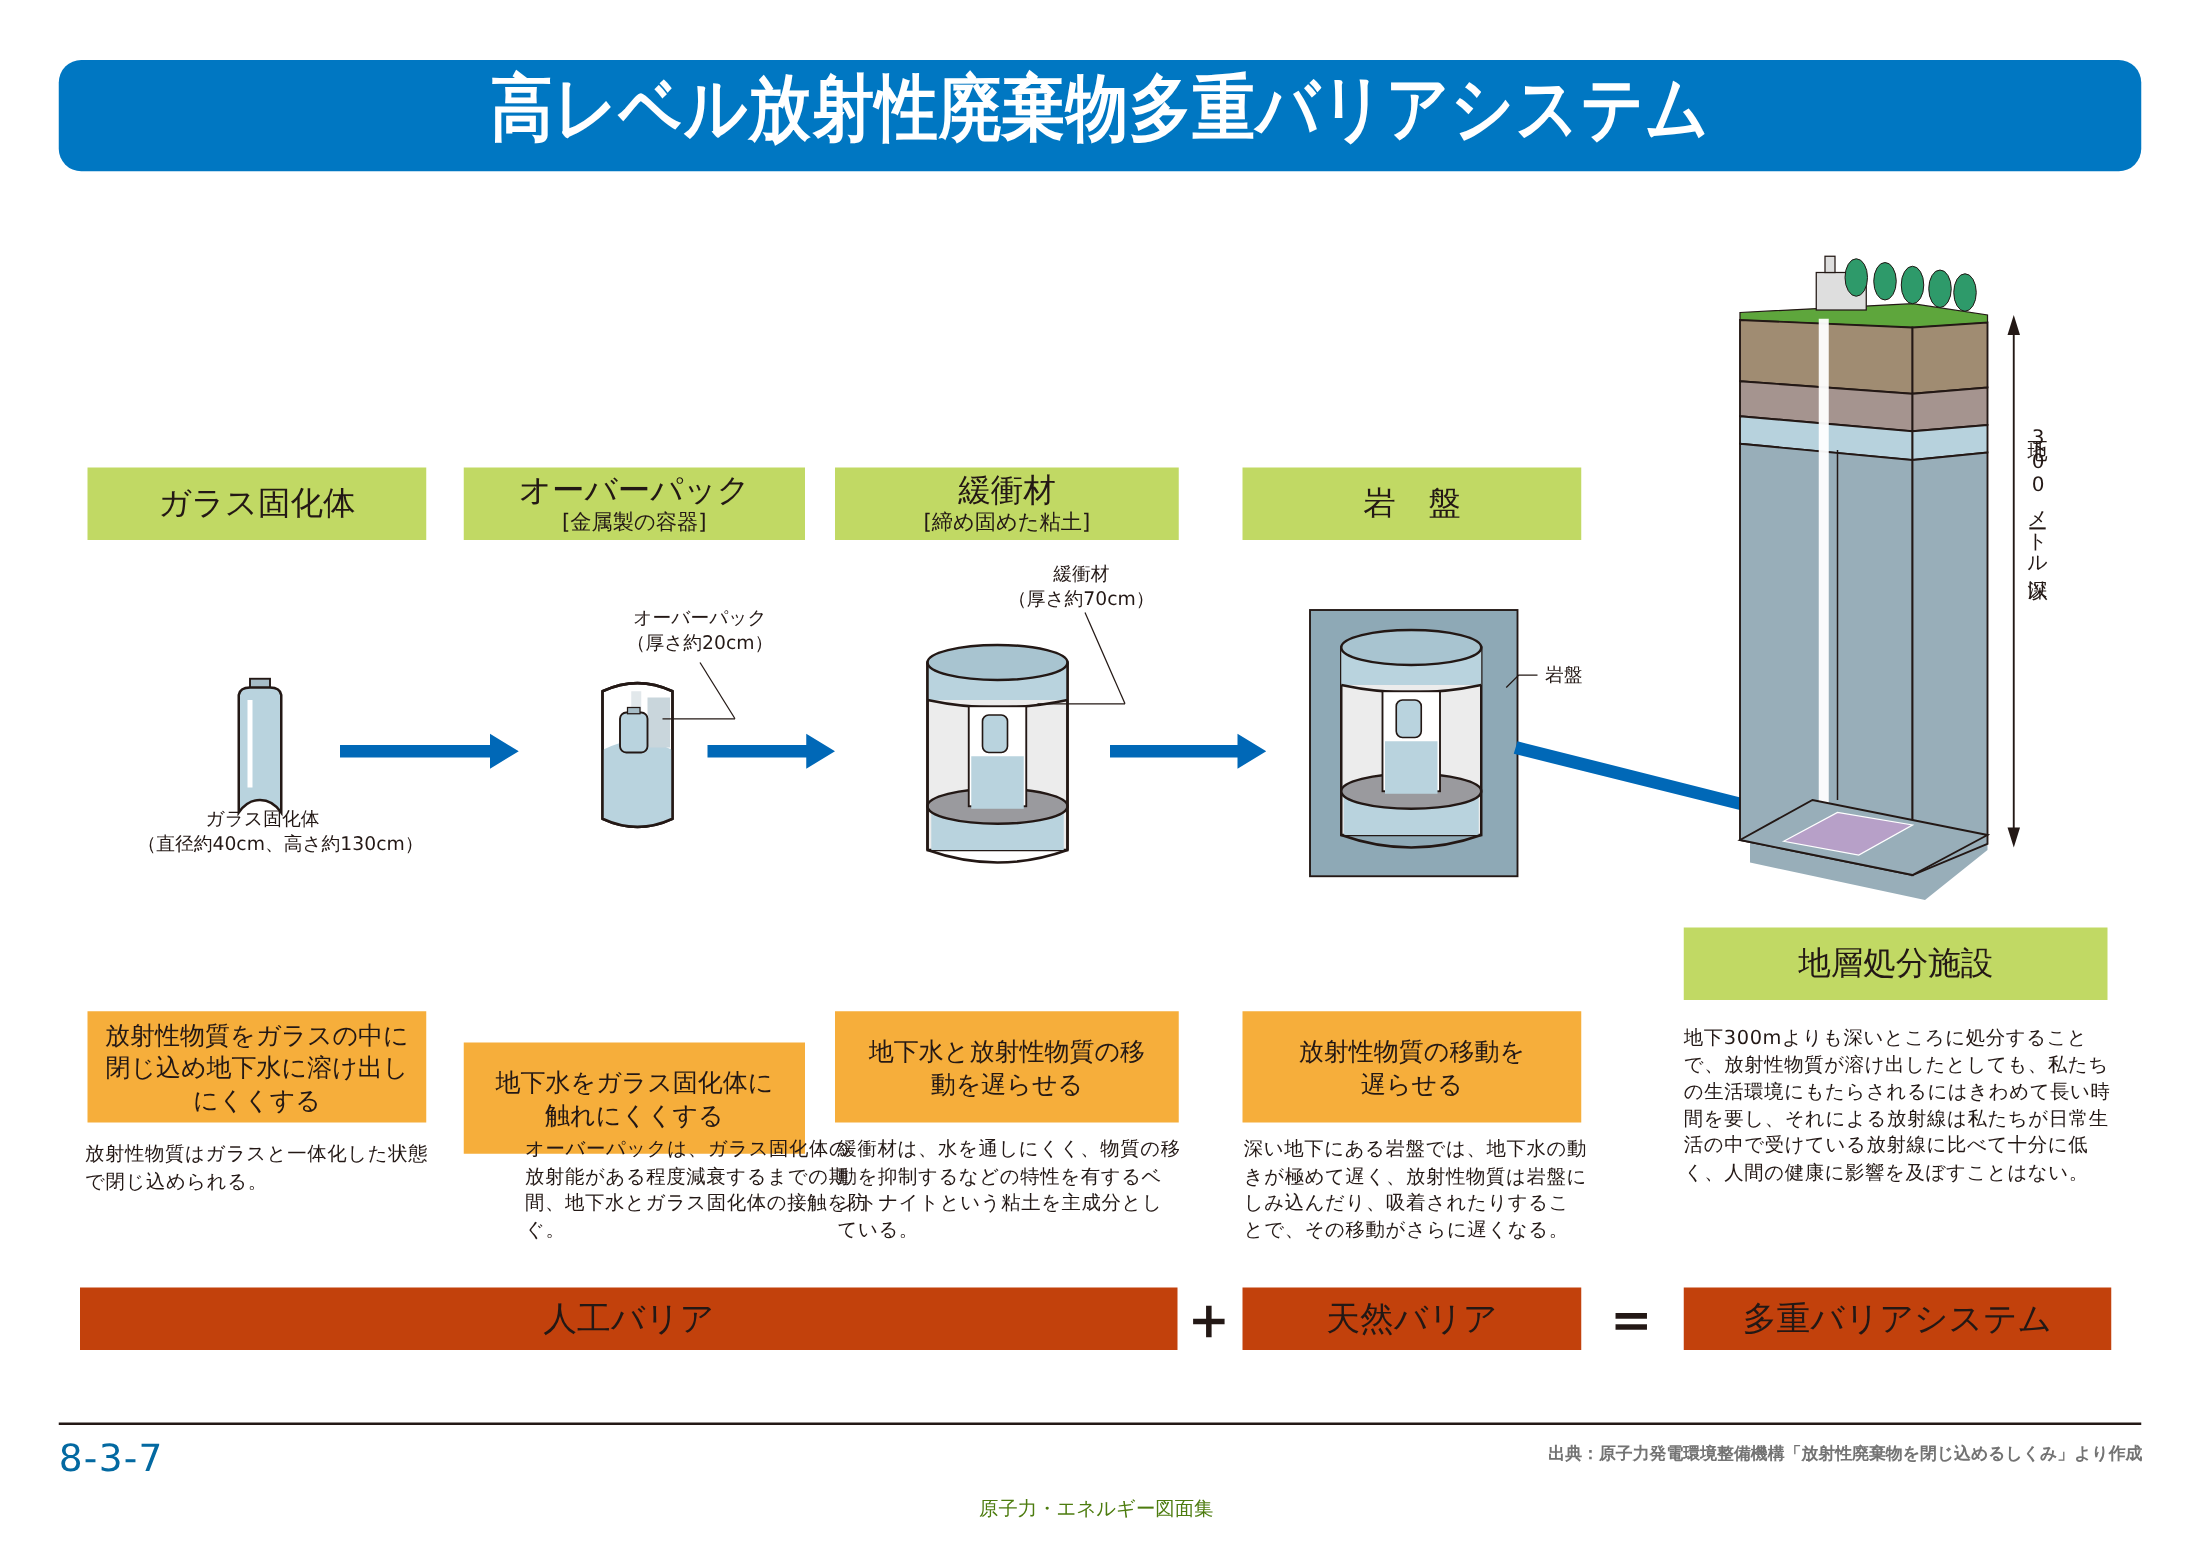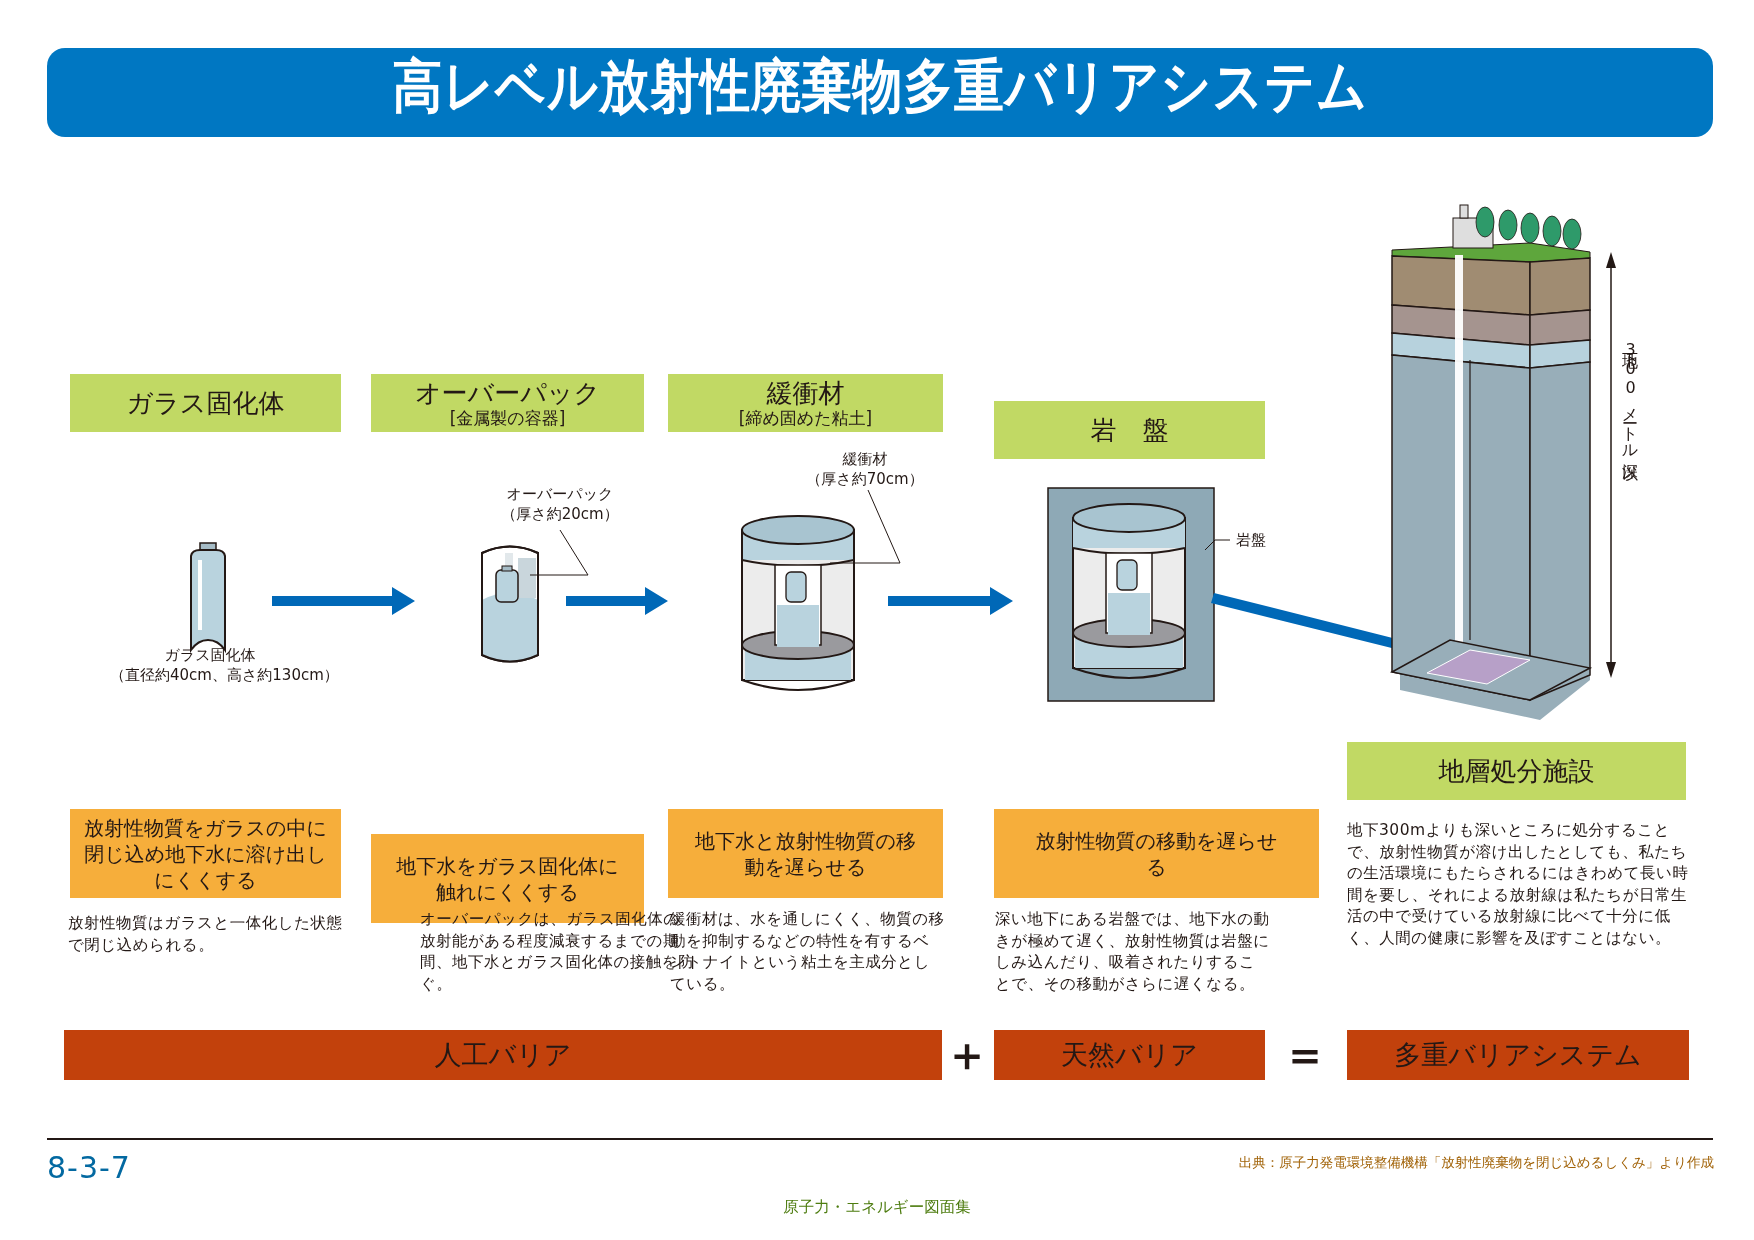--- a/index.html
+++ b/index.html
@@ -16,21 +16,21 @@
   .green .sub { font-size:17px; line-height:20px; }
   .orange { background:#f6ae3b; display:flex; align-items:center; justify-content:center;
             text-align:center; font-size:20px; line-height:26px; padding:0 6px; box-sizing:border-box; }
   .desc { font-size:15.5px; line-height:21.5px; letter-spacing:0.5px; }
   .salmon { background:#c2410c; display:flex; align-items:center; justify-content:center;
             font-size:27px; }
   .op { font-size:46px; font-weight:bold; display:flex; align-items:center; justify-content:center; }
   .label-sm { font-size:15px; line-height:20px; text-align:center; white-space:nowrap; }
   .footer-line { left:47px; top:1138px; width:1666px; height:2px; background:#231815; }
   .page-no { left:47px; top:1150px; font-size:30px; color:#0369a1; letter-spacing:1px; }
-  .source { right:40px; top:1154px; font-size:13.5px; color:#a16207; white-space:nowrap; }
+  .source { right:40px; top:1154px; font-size:13.5px; color:#737373; white-space:nowrap;font-weight:bold; }
   .book { left:0; width:1754px; top:1197px; text-align:center; font-size:15.5px; color:#4d7c0f; }
   .vert-label { left:1617px; top:340px; width:22px; font-size:16px; line-height:18px;
                 writing-mode:vertical-rl; text-orientation:upright; letter-spacing:0px; }
   svg { position:absolute; left:0; top:0; }
 </style>
 </head>
 <body>
 
 <div class="abs title-bar">
   <div class="title-text">高レベル放射性廃棄物多重バリアシステム</div>
@@ -138,42 +138,42 @@
   <div class="main">ガラス固化体</div>
 </div>
 <div class="abs green" style="left:371px;top:374px;width:273px;height:58px;">
   <div class="main">オーバーパック</div>
   <div class="sub">[金属製の容器]</div>
 </div>
 <div class="abs green" style="left:668px;top:374px;width:275px;height:58px;">
   <div class="main">緩衝材</div>
   <div class="sub">[締め固めた粘土]</div>
 </div>
-<div class="abs green" style="left:994px;top:374px;width:271px;height:58px;margin-top:27px;">
+<div class="abs green" style="left:994px;top:374px;width:271px;height:58px;">
   <div class="main">岩　盤</div>
 </div>
 
 <div class="abs label-sm" style="left:110px;top:645px;width:200px;">
   <div>ガラス固化体</div>
   <div>（直径約40cm、高さ約130cm）</div>
 </div>
 <div class="abs label-sm" style="left:485px;top:484px;width:150px;">
   <div>オーバーパック</div>
   <div>（厚さ約20cm）</div>
 </div>
 <div class="abs label-sm" style="left:795px;top:449px;width:140px;">
   <div>緩衝材</div>
   <div>（厚さ約70cm）</div>
 </div>
 <div class="abs label-sm" style="left:1236px;top:530px;">岩盤</div>
 
 <div class="abs orange" style="left:70px;top:809px;width:271px;height:89px;">放射性物質をガラスの中に閉じ込め地下水に溶け出しにくくする</div>
 <div class="abs orange" style="left:371px;top:834px;width:273px;height:89px;padding:0 22px;">地下水をガラス固化体に触れにくくする</div>
 <div class="abs orange" style="left:668px;top:809px;width:275px;height:89px;padding:0 22px;">地下水と放射性物質の移動を遅らせる</div>
-<div class="abs orange" style="left:994px;top:809px;width:325px;height:89px;padding:0 38px;">放射性物質の移動を遅らせる</div>
+<div class="abs orange" style="left:994px;top:809px;width:271px;height:89px;padding:0 38px;">放射性物質の移動を遅らせる</div>
 
 <div class="abs desc" style="left:68px;top:913px;width:275px;">放射性物質はガラスと一体化した状態で閉じ込められる。</div>
 <div class="abs desc" style="left:372px;top:909px;width:275px;margin-left:48px;">オーバーパックは、ガラス固化体の放射能がある程度減衰するまでの期間、地下水とガラス固化体の接触を防ぐ。</div>
 <div class="abs desc" style="left:670px;top:909px;width:275px;">緩衝材は、水を通しにくく、物質の移動を抑制するなどの特性を有するベントナイトという粘土を主成分としている。</div>
 <div class="abs desc" style="left:995px;top:909px;width:275px;">深い地下にある岩盤では、地下水の動きが極めて遅く、放射性物質は岩盤にしみ込んだり、吸着されたりすることで、その移動がさらに遅くなる。</div>
 
 <div class="abs green" style="left:1347px;top:742px;width:339px;height:58px;">
   <div class="main">地層処分施設</div>
 </div>
 <div class="abs desc" style="left:1347px;top:820px;width:345px;">地下300mよりも深いところに処分することで、放射性物質が溶け出したとしても、私たちの生活環境にもたらされるにはきわめて長い時間を要し、それによる放射線は私たちが日常生活の中で受けている放射線に比べて十分に低く、人間の健康に影響を及ぼすことはない。</div>

